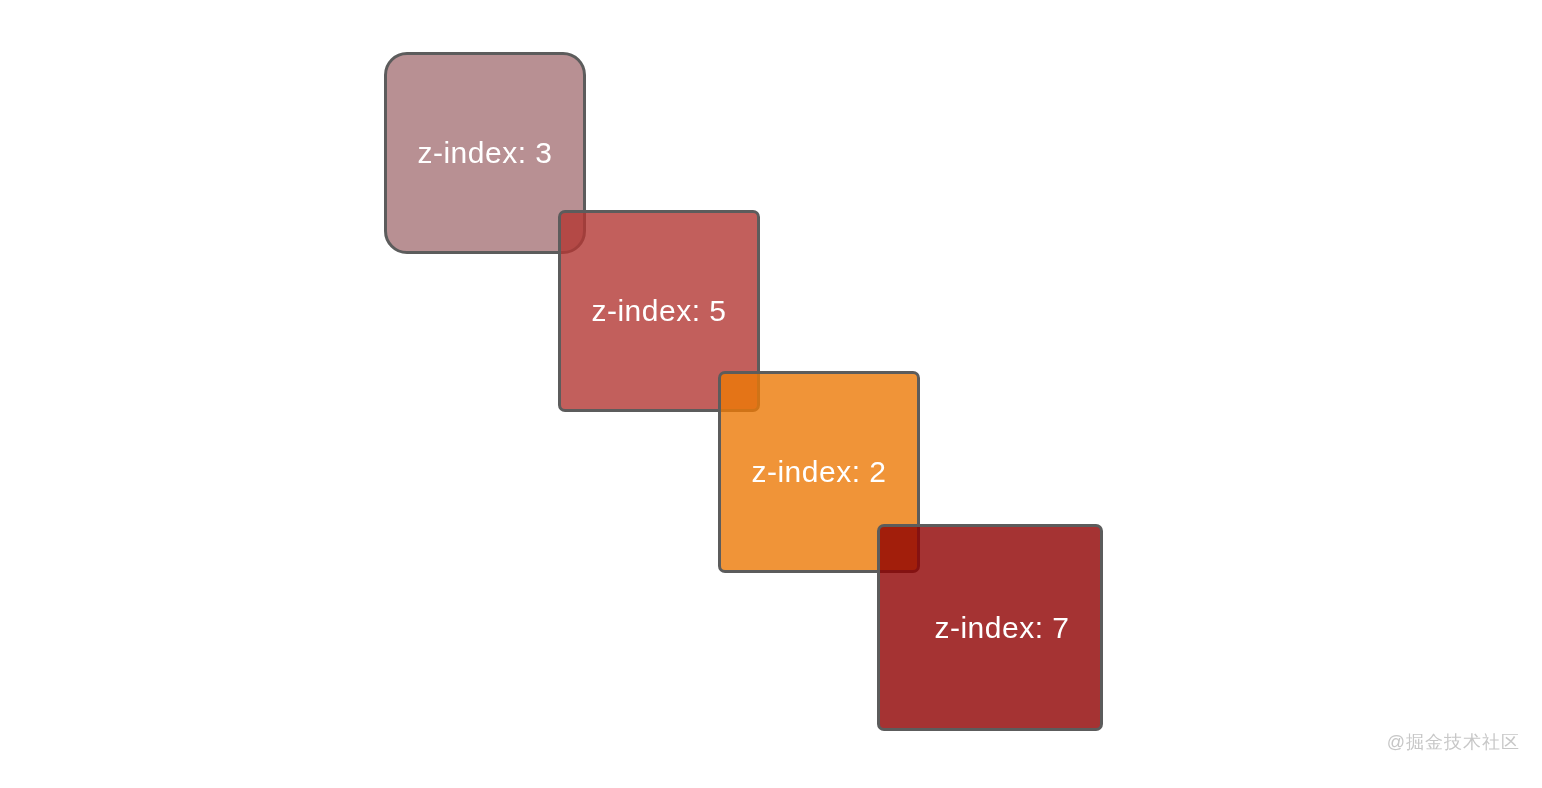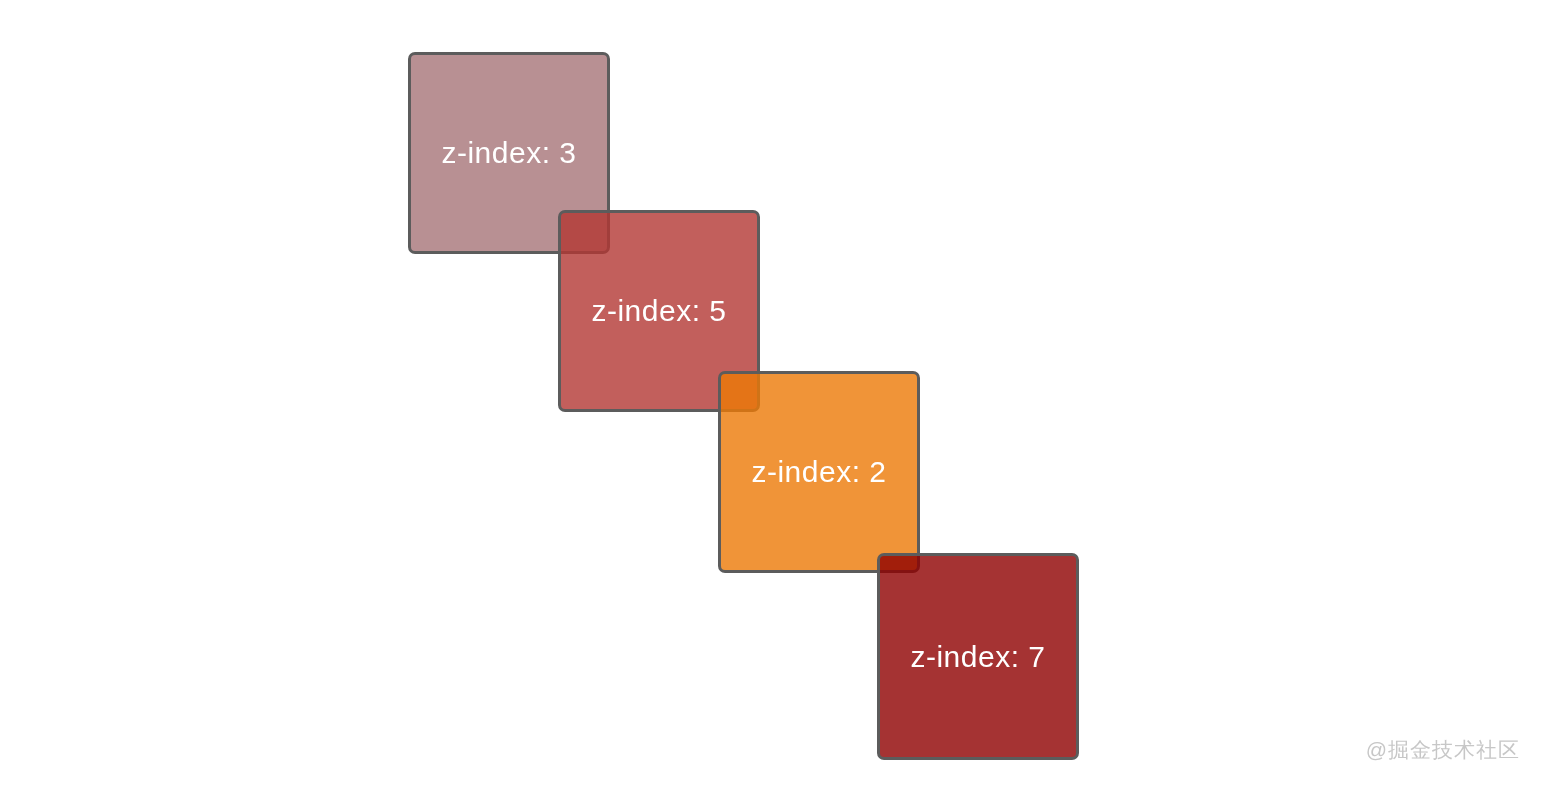--- a/index.html
+++ b/index.html
@@ -26,29 +26,29 @@
     justify-content: center;
   }
   .zbox .label {
     color: #ffffff;
     font-size: 30px;
     font-weight: 400;
     letter-spacing: 0.5px;
     white-space: nowrap;
   }
   
-  .zbox-1 { left: 408px; top: 52px; }
+  .zbox-1 { left: 384px; top: 52px; border-radius: 23px; }
   .zbox-2 { left: 558px; top: 210px; }
   .zbox-3 { left: 718px; top: 371px; }
-  .zbox-4 { left: 877px; top: 553px; height: 201px; }
+  .zbox-4 { left: 877px; top: 524px; height: 201px; padding-left: 24px; }
   .watermark {
     position: absolute;
     right: 22px;
-    bottom: 24px;
-    font-size: 21px;
+    bottom: 34px;
+    font-size: 18px;
     letter-spacing: 1px;
     white-space: nowrap;
   }
 </style>
 </head>
 <body>
 
 <div class="stage">
 
   <div class="zbox zbox-1" style="background-color: rgba(166, 116, 120, 0.8); z-index: 3;">

